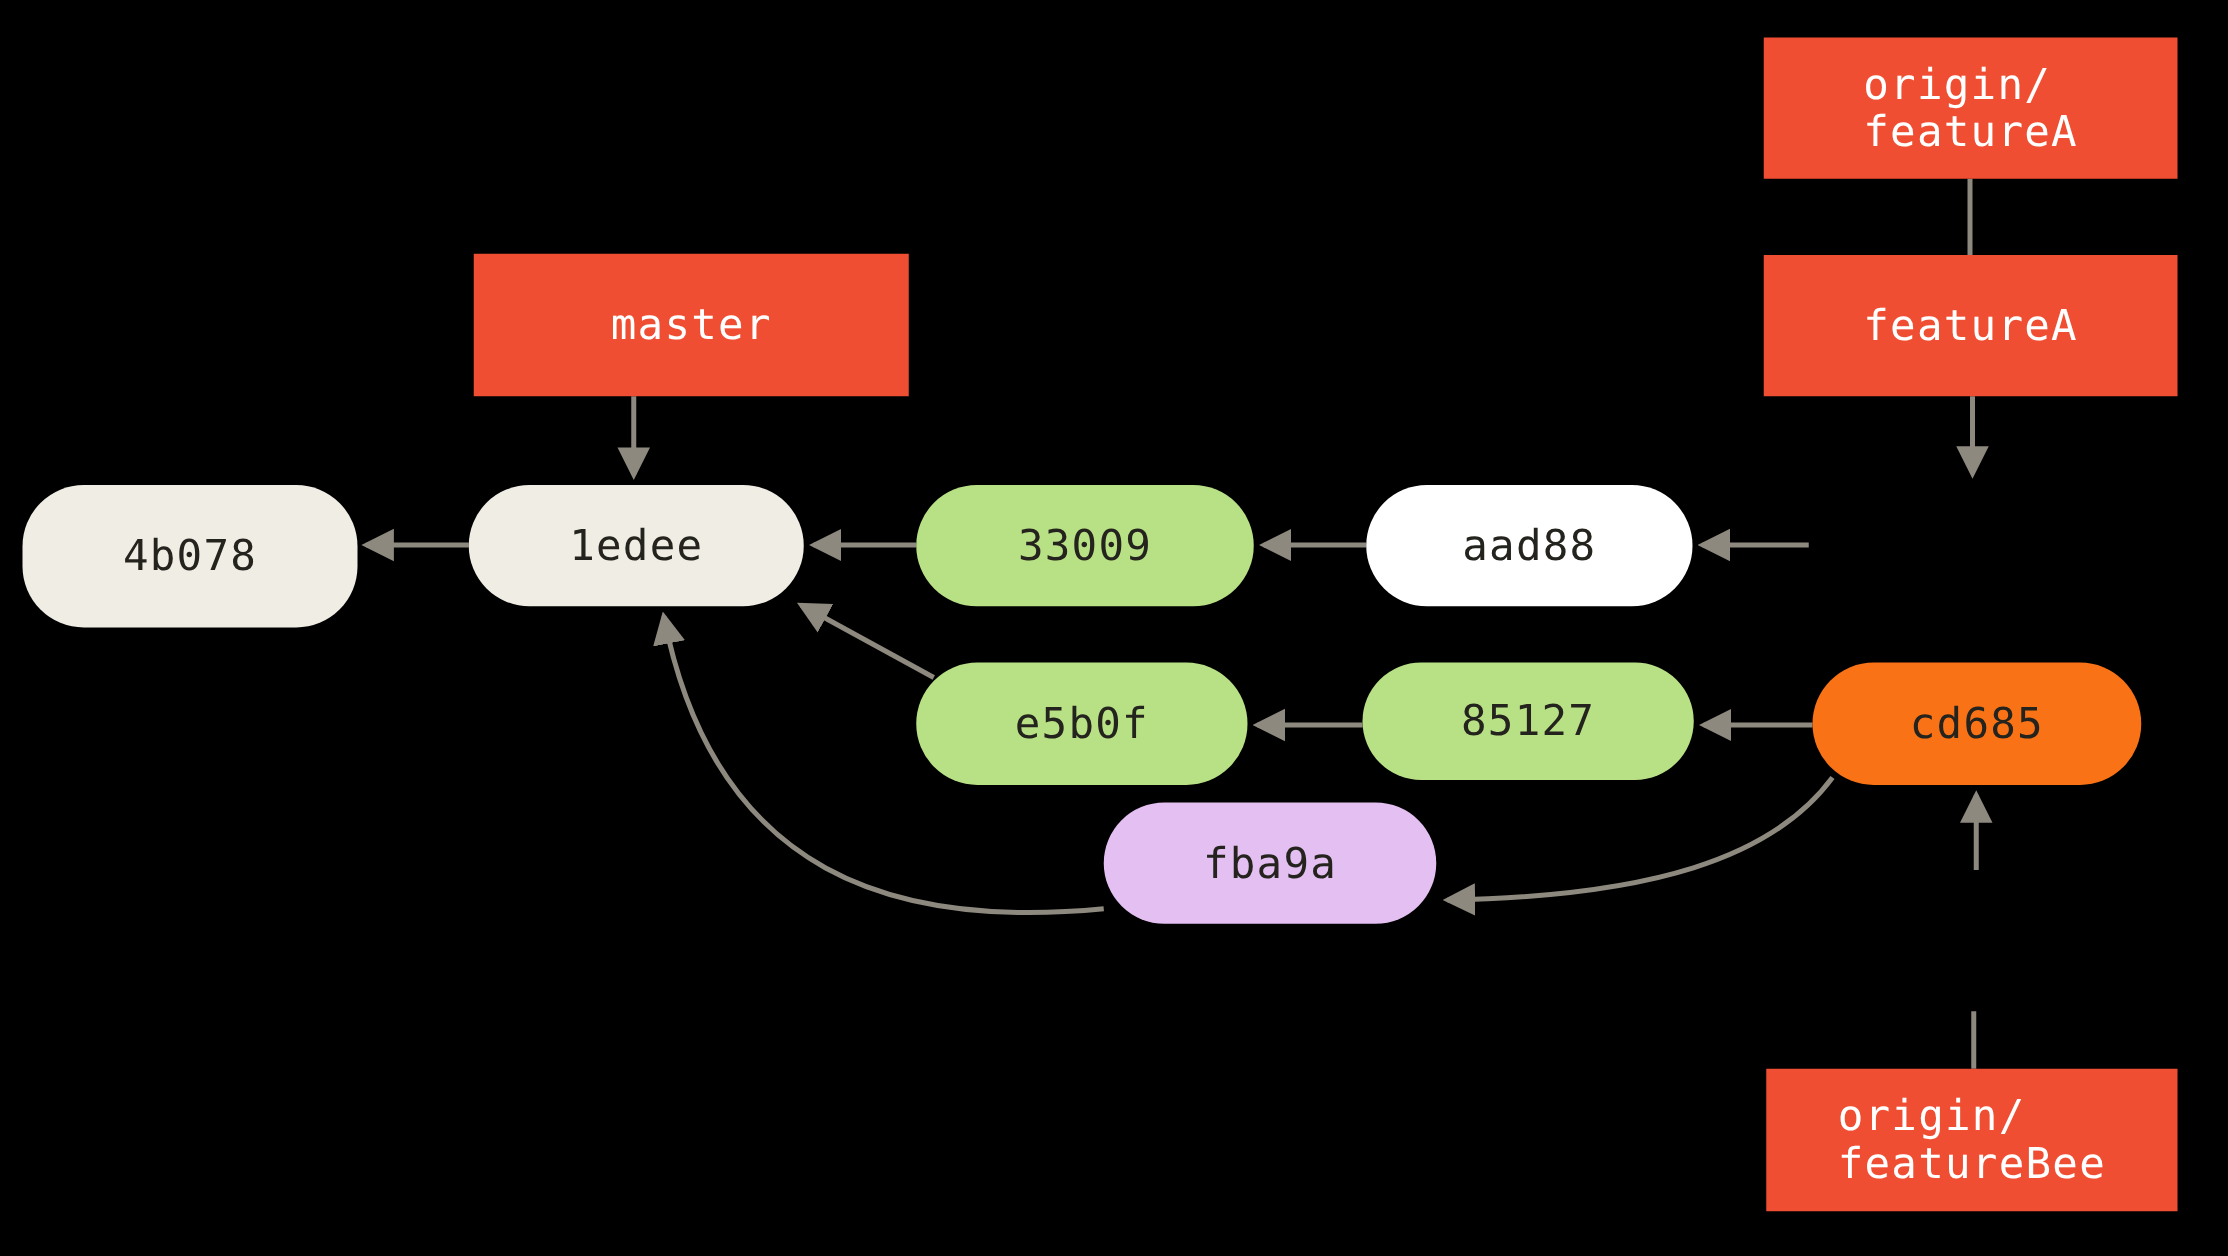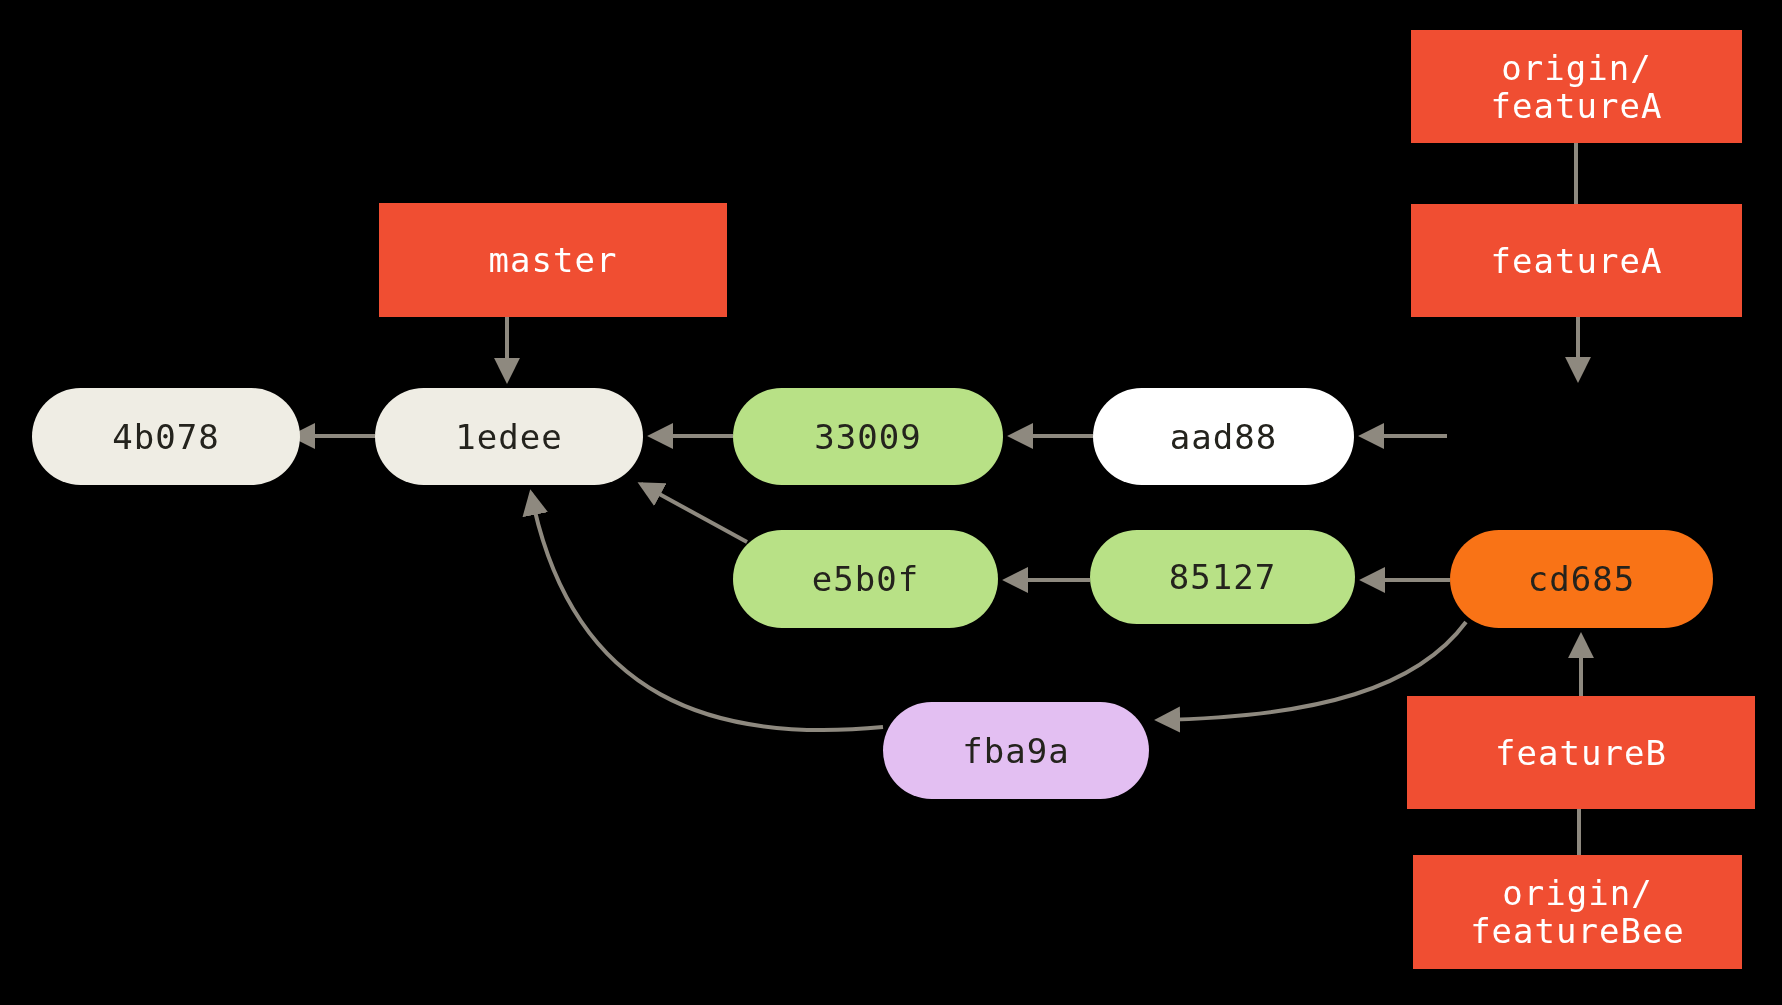--- a/index.html
+++ b/index.html
@@ -7,21 +7,21 @@
   .stage{
     position:relative;
     width:1782px;height:1005px;
     overflow:hidden;
     font-family:"DejaVu Sans Mono", monospace;
   }
   .edges{position:absolute;left:0;top:0;z-index:0;}
   .node{
     position:absolute;z-index:1;
     display:flex;align-items:center;justify-content:center;
-    text-align:center;
+    text-align:left;
     box-sizing:border-box;
   }
   .branch-box{
     color:#fff;
     font-size:34px;
     line-height:38px;
     letter-spacing:1px;
   }
   .branch-label{white-space:pre-line;}
   .commit-pill{
@@ -71,30 +71,27 @@
   </div>
 
   <div class="node branch-box" style="left: 1411px; top: 204px; width: 331px; height: 113px; background: rgb(240, 78, 50);">
     <span class="branch-label">featureA</span>
   </div>
 
   <div class="node branch-box" style="left: 333px; top: 203px; width: 348px; height: 114px; background: rgb(240, 78, 50); margin-left: 46px;">
     <span class="branch-label">master</span>
   </div>
 
-  <div class="node branch-box" style="left: 1407px; top: 696px; width: 348px; height: 113px; background: rgb(240, 78, 50);">
-    <span class="branch-label">featureB</span>
-  </div>
 
   <div class="node branch-box" style="left: 1413px; top: 855px; width: 329px; height: 114px; background: rgb(240, 78, 50);">
     <span class="branch-label">origin/
 featureBee</span>
   </div>
 
-  <div class="node commit-pill" style="left: 32px; top: 388px; width: 268px; height: 97px; background: rgb(239, 237, 228);">
+  <div class="node commit-pill" style="left: 18px; top: 388px; width: 268px; height: 114px; background: rgb(239, 237, 228);">
     <span>4b078</span>
   </div>
 
   <div class="node commit-pill" style="left: 375px; top: 388px; width: 268px; height: 97px; background: rgb(239, 237, 228);">
     <span>1edee</span>
   </div>
 
   <div class="node commit-pill" style="left: 733px; top: 388px; width: 270px; height: 97px; background: rgb(184, 225, 134);">
     <span>33009</span>
   </div>
@@ -109,17 +106,17 @@
   </div>
 
   <div class="node commit-pill" style="left: 1090px; top: 530px; width: 265px; height: 94px; background: rgb(184, 225, 134);">
     <span>85127</span>
   </div>
 
   <div class="node commit-pill" style="left: 1450px; top: 530px; width: 263px; height: 98px; background: #f97316;">
     <span>cd685</span>
   </div>
 
-  <div class="node commit-pill" style="left: 883px; top: 702px; width: 266px; height: 97px; background: rgb(227, 191, 242);">
+  <div class="node commit-pill" style="left: 883px; top: 642px; width: 266px; height: 97px; background: rgb(227, 191, 242);">
     <span>fba9a</span>
   </div>
 
 </div>
 
 </body></html>

